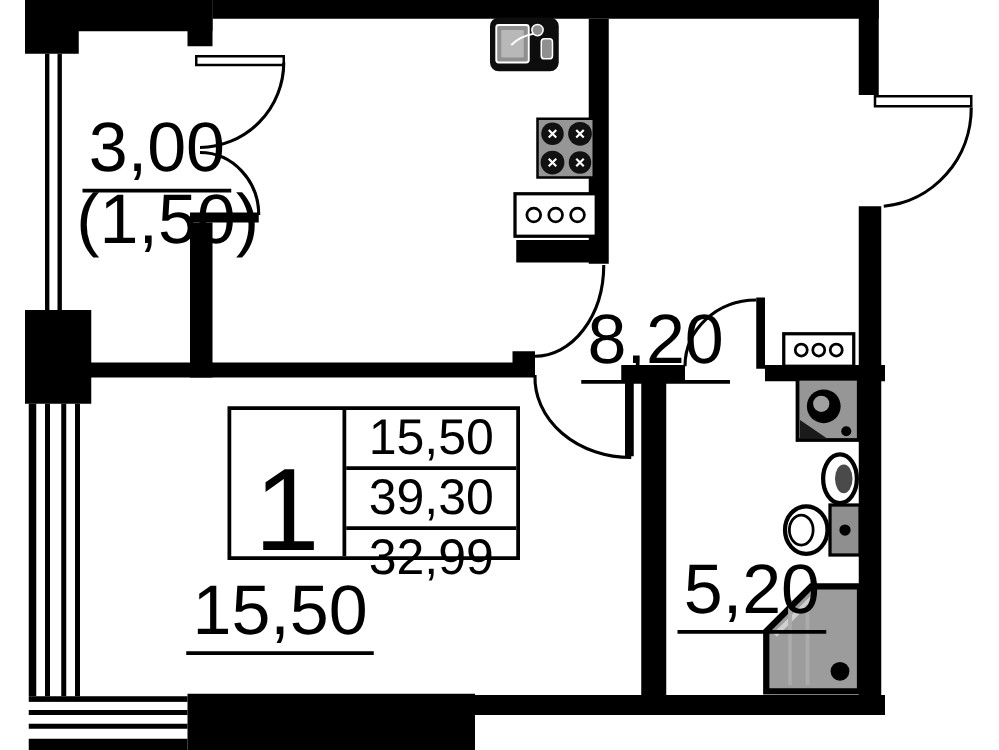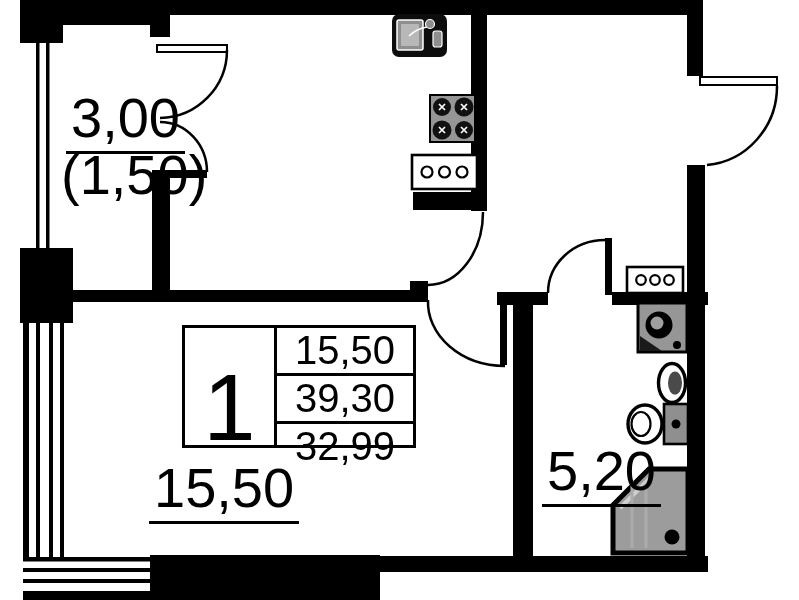--- a/index.html
+++ b/index.html
@@ -196,20 +196,23 @@
   </svg>
 
   <div class="lbl" style="left:66px;top:87px;width:100px;">
     <span class="u">3,00</span>
   </div>
   <div class="lbl" style="left:61px;top:132px;width:110px;margin-top:12px;">
     <span>(1,50)</span>
   </div>
 
 
+  <div class="lbl" style="left:465px;top:240px;width:90px;">
+    <span class="u">8,20</span>
+  </div>
 
   <div class="lbl" style="left:149px;top:457px;width:104px;">
     <span class="u">15,50</span>
   </div>
 
   <div class="lbl" style="left:542px;top:440px;width:84px;">
     <span class="u">5,20</span>
   </div>
 
   <div class="stamp">

